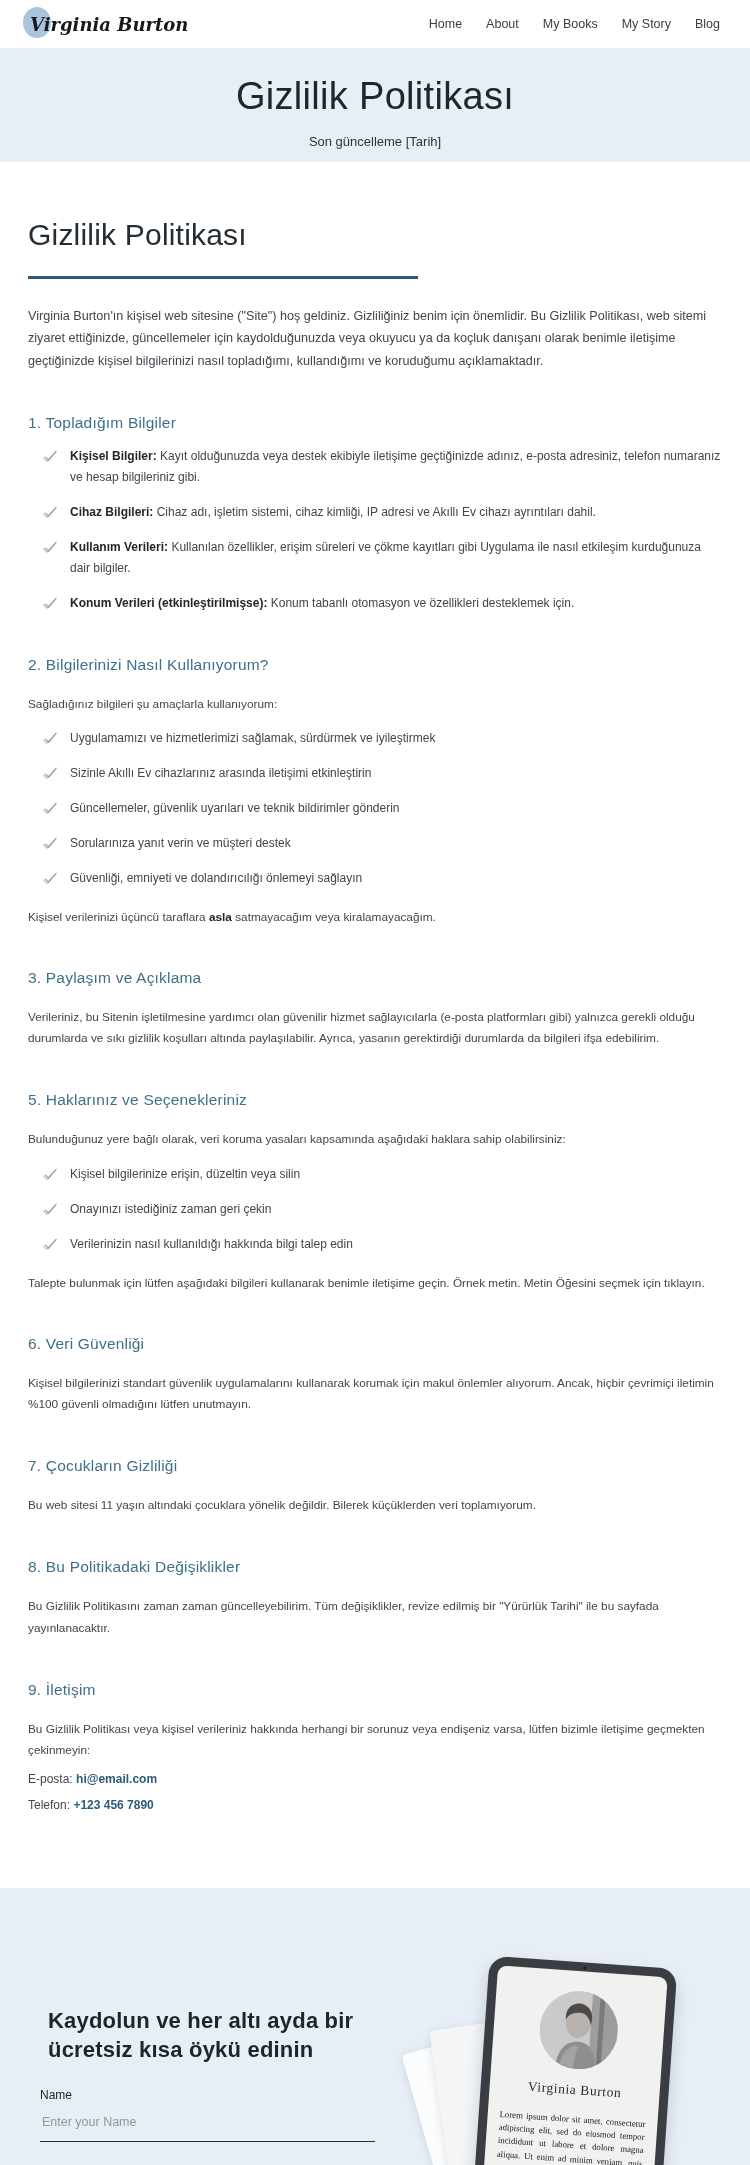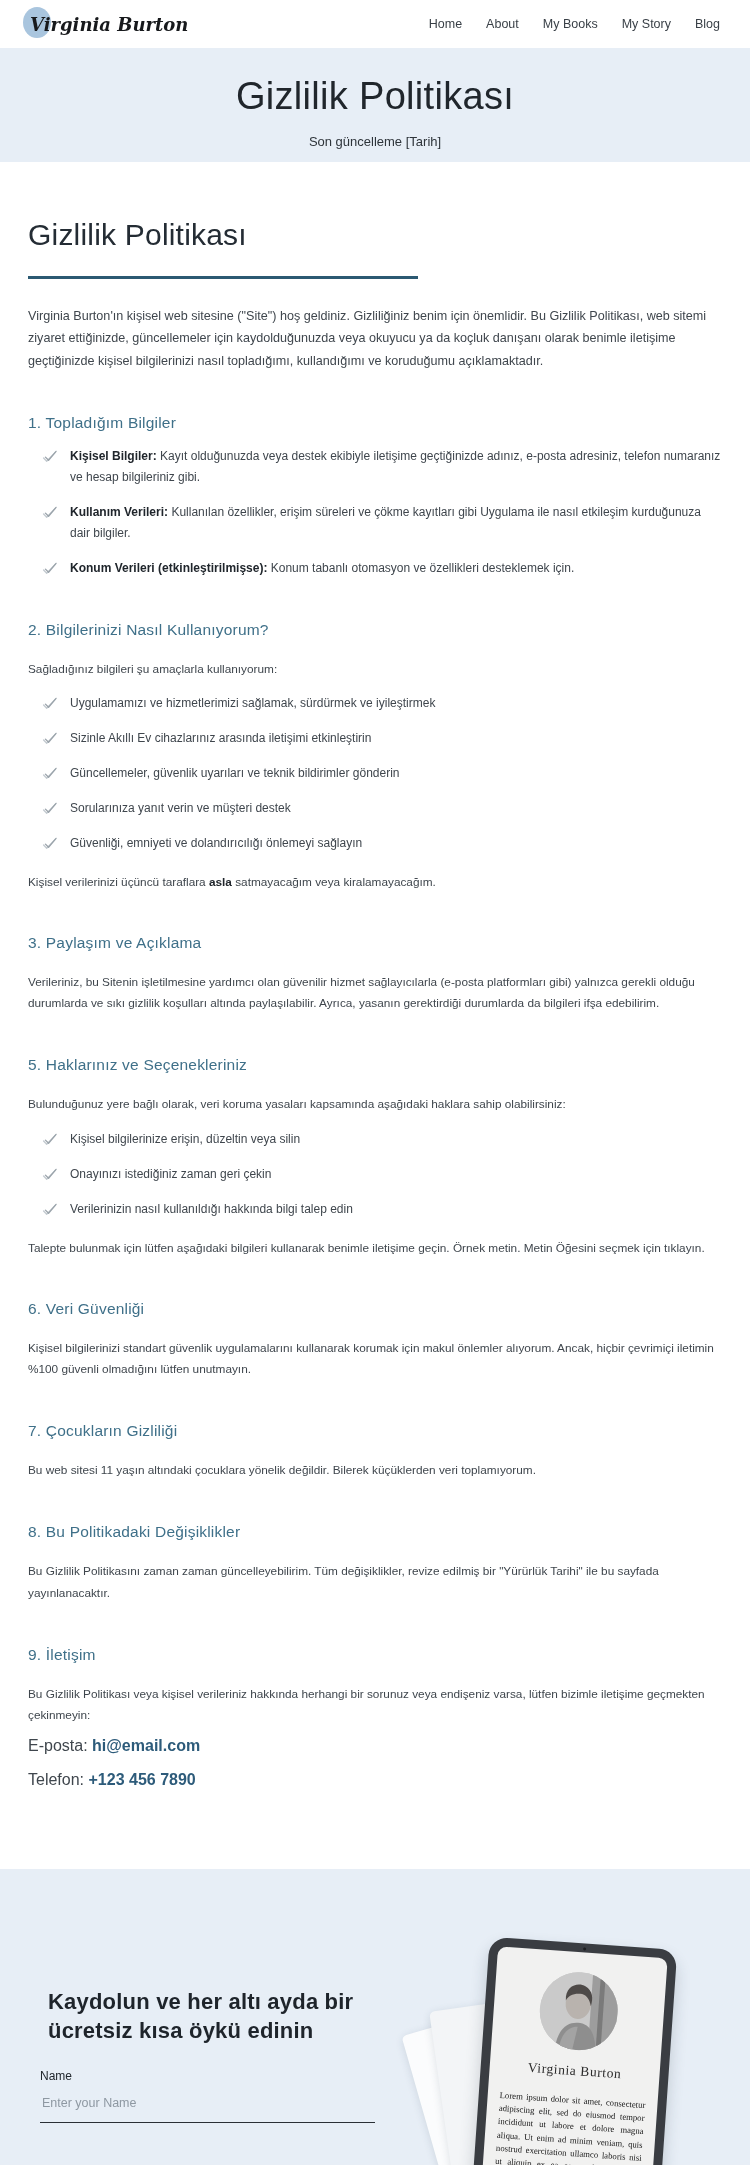--- a/index.html
+++ b/index.html
@@ -29,21 +29,21 @@
   .body-text{margin:20px 0 0;font-size:11.8px;line-height:1.8;color:#3f464d;}
   ul.checks{list-style:none;margin:10px 0 0;padding:0 0 0 14px;}
   .check-item{display:flex;margin-top:14px;font-size:12px;line-height:1.75;color:#3f464d;}
   .check{flex:0 0 15px;margin:3px 13px 0 0;}
   .check svg{width:15px;height:15px;display:block;}
   .check-text{margin:0;}
   .check-text strong{color:#20262c;font-weight:700;}
   .check-text strong:empty{display:none;}
   .outro{margin-top:18px;font-size:11.8px;line-height:1.7;color:#3f464d;}
   .outro strong{color:#20262c;}
-  .contact-line{margin-top:11px;font-size:16px;color:#3f464d;}
+  .contact-line{margin-top:11px;font-size:12px;color:#3f464d;}
   .contact-line a{color:#2d5b7a;font-weight:700;text-decoration:none;}
 
   
   .newsletter{background:#e7eef6;display:flex;justify-content:space-between;padding:72px 40px 84px;}
   .nl-left{width:335px;margin-top:38px;}
   .nl-heading{margin:8px;font-size:22px;line-height:1.32;font-weight:700;color:#1e242b;letter-spacing:.2px;}
   .field-label{margin-top:24px;font-size:12px;color:#20262c;}
   .nl-input{display:block;width:100%;margin-top:2px;background:transparent;border:none;border-bottom:1.6px solid #2a2f35;padding:11px 2px 12px;font-size:12.5px;color:#20262c;outline:none;font-family:inherit;}
   .nl-input::placeholder{color:#8e98a2;}
 
@@ -91,20 +91,29 @@
     <h3>1. Topladığım Bilgiler</h3>
     <ul class="checks">
       <li class="check-item">
         <span class="check">
             <svg viewBox="0 0 24 24" fill="none">
               <path d="M2.5 14.5l5 5L21.5 5" stroke="#c3cad0" stroke-width="2.1" stroke-linecap="round" stroke-linejoin="round"></path>
               <path d="M5.5 13l5 5L22.5 3.8" stroke="#9aa3aa" stroke-width="2.1" stroke-linecap="round" stroke-linejoin="round"></path>
             </svg>
           </span>
         <p class="check-text"><strong>Kişisel Bilgiler:</strong> <span>Kayıt olduğunuzda veya destek ekibiyle iletişime geçtiğinizde adınız, e-posta adresiniz, telefon numaranız ve hesap bilgileriniz gibi.</span></p>
+      </li>
+      <li class="check-item">
+        <span class="check">
+            <svg viewBox="0 0 24 24" fill="none">
+              <path d="M2.5 14.5l5 5L21.5 5" stroke="#c3cad0" stroke-width="2.1" stroke-linecap="round" stroke-linejoin="round"></path>
+              <path d="M5.5 13l5 5L22.5 3.8" stroke="#9aa3aa" stroke-width="2.1" stroke-linecap="round" stroke-linejoin="round"></path>
+            </svg>
+          </span>
+        <p class="check-text"><strong>Cihaz Bilgileri:</strong> <span>Cihaz adı, işletim sistemi, cihaz kimliği, IP adresi ve Akıllı Ev cihazı ayrıntıları dahil.</span></p>
       </li>
       <li class="check-item">
         <span class="check">
             <svg viewBox="0 0 24 24" fill="none">
               <path d="M2.5 14.5l5 5L21.5 5" stroke="#c3cad0" stroke-width="2.1" stroke-linecap="round" stroke-linejoin="round"></path>
               <path d="M5.5 13l5 5L22.5 3.8" stroke="#9aa3aa" stroke-width="2.1" stroke-linecap="round" stroke-linejoin="round"></path>
             </svg>
           </span>
         <p class="check-text"><strong>Kullanım Verileri:</strong> <span>Kullanılan özellikler, erişim süreleri ve çökme kayıtları gibi Uygulama ile nasıl etkileşim kurduğunuza dair bilgiler.</span></p>
       </li>

